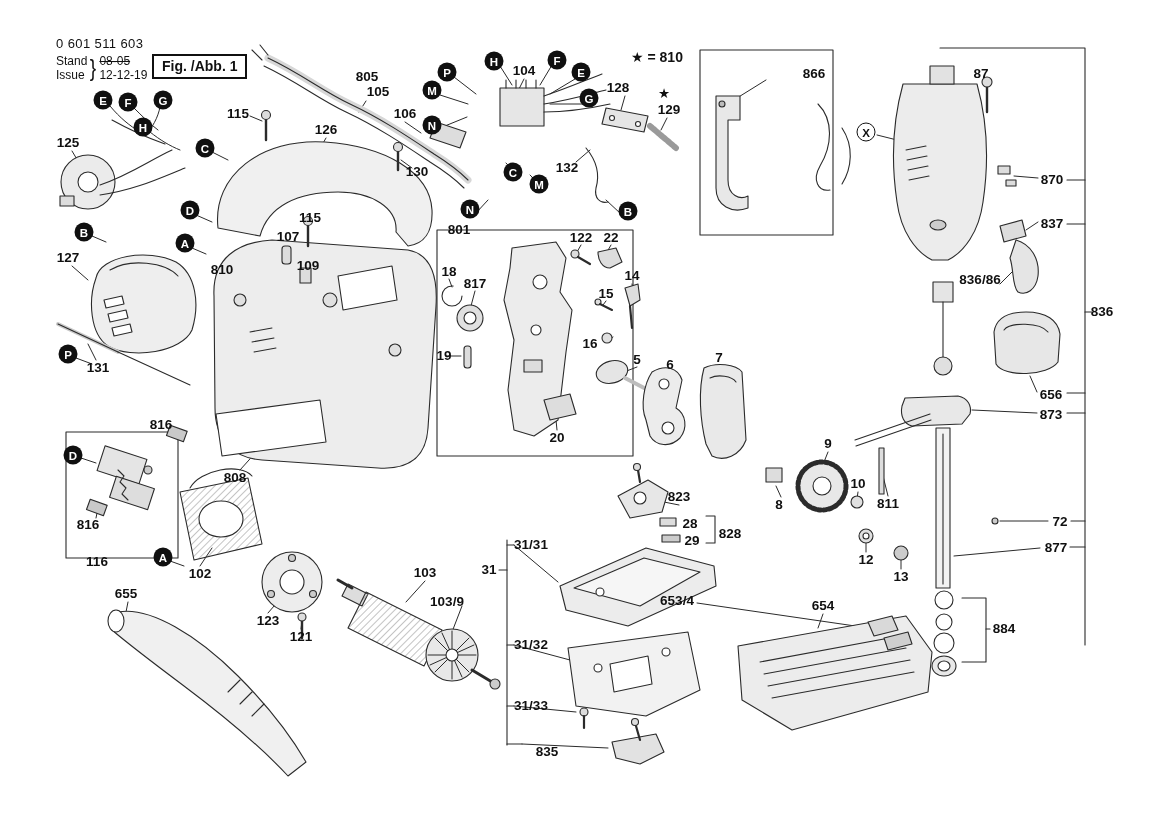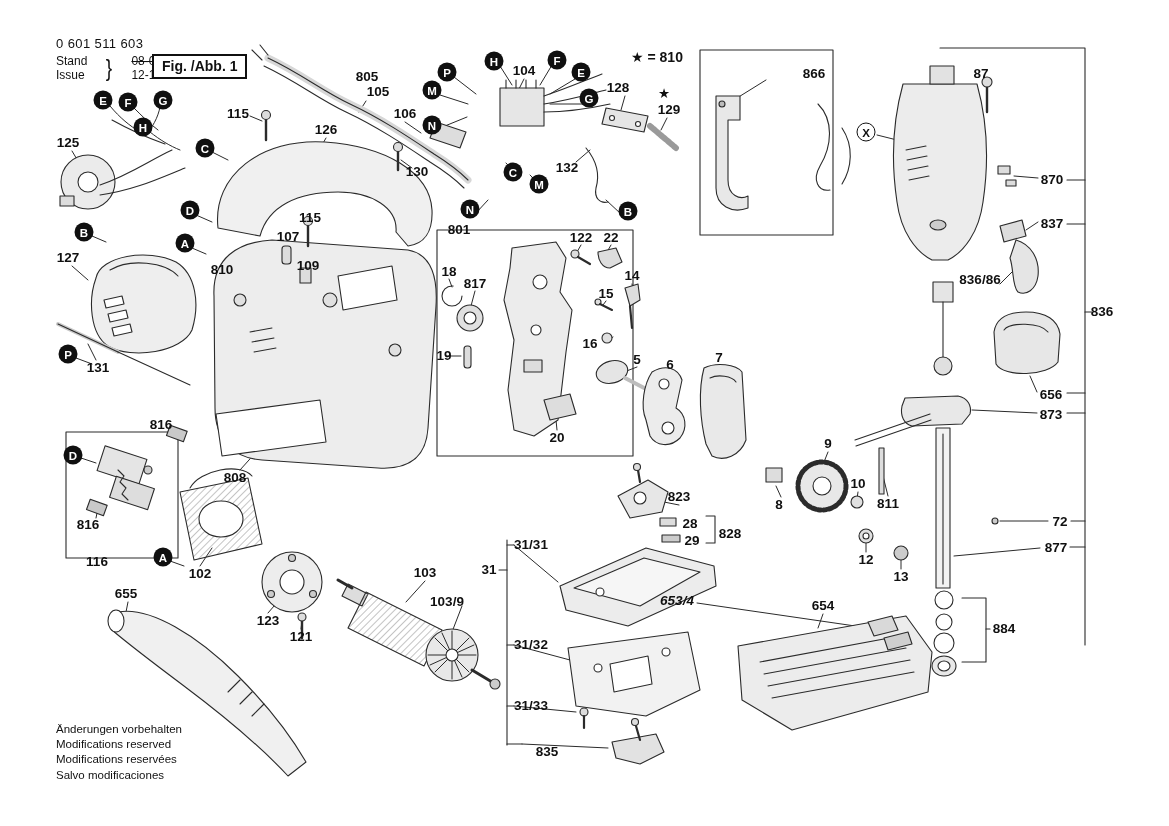--- a/index.html
+++ b/index.html
@@ -39,21 +39,21 @@
   .callout.outline {
     background:#fff;
     color:#101010;
     border:1.6px solid #101010;
   }
 
   .header {
     position:absolute; left:56px; top:36px; z-index:5;
   }
   #doc-number { font-size:13px; letter-spacing:0.4px; margin-bottom:3px; }
-  .issue-block { display:flex; align-items:center; font-size:12px;gap:16px; }
+  .issue-block { display:flex; align-items:center; font-size:12px; }
   .issue-col { display:flex; flex-direction:column; line-height:1.2; }
   .brace { font-size:24px; font-weight:normal; margin:0 2px; transform:scaleX(0.8); }
   .date-col { display:flex; flex-direction:column; line-height:1.2; }
   .struck { text-decoration:line-through; }
 
   .fig-box {
     position:absolute; left:152px; top:54px;
     border:2px solid #101010;
     padding:2px 8px 3px 8px;
     font-weight:bold; font-size:14px;
@@ -452,21 +452,21 @@
       <span class="part-label" style="left: 679px; top: 497px;">823</span>
       <span class="part-label" style="left: 690px; top: 524px;">28</span>
       <span class="part-label" style="left: 692px; top: 541px;">29</span>
       <span class="part-label" style="left: 730px; top: 534px;">828</span>
       <span class="part-label" style="left: 531px; top: 545px;">31/31</span>
       <span class="part-label" style="left: 489px; top: 570px;">31</span>
       <span class="part-label" style="left: 531px; top: 645px;">31/32</span>
       <span class="part-label" style="left: 531px; top: 706px;">31/33</span>
       <span class="part-label" style="left: 547px; top: 744px; margin-top: 8px;">835</span>
       <span class="part-label" style="left: 823px; top: 606px;">654</span>
-      <span class="part-label" style="left: 677px; top: 601px; font-style: italic;">653/4</span>
+      <span class="part-label" style="left: 677px; top: 601px;">653/4</span>
       <span class="part-label" style="left: 770px; top: 74px; margin-left: 44px;">866</span>
       <span class="part-label" style="left: 981px; top: 74px;">87</span>
       <span class="part-label" style="left: 590px; top: 88px; margin-left: 28px;">128</span>
       <span class="part-label" style="left: 664px; top: 94px;">★</span>
       <span class="part-label" style="left: 669px; top: 110px;">129</span>
       <span class="part-label" style="left: 1052px; top: 180px;">870</span>
       <span class="part-label" style="left: 1052px; top: 224px;">837</span>
       <span class="part-label" style="left: 980px; top: 280px;">836/86</span>
       <span class="part-label" style="left: 1102px; top: 312px;">836</span>
       <span class="part-label" style="left: 1051px; top: 395px;">656</span>
@@ -498,19 +498,13 @@
       <span class="callout" style="left: 557px; top: 60px;">F</span>
       <span class="callout" style="left: 581px; top: 72px;">E</span>
       <span class="callout" style="left: 589px; top: 98px;">G</span>
       <span class="callout" style="left: 513px; top: 172px;">C</span>
       <span class="callout" style="left: 539px; top: 184px;">M</span>
       <span class="callout" style="left: 470px; top: 209px;">N</span>
       <span class="callout" style="left: 628px; top: 211px;">B</span>
       <span class="callout outline" style="left: 866px; top: 132px;">X</span>
     </div>
 
-  <div class="footer" id="footer-lines">
-      <div>Änderungen vorbehalten</div>
-      <div>Modifications reserved</div>
-      <div>Modifications reservées</div>
-      <div>Salvo modificaciones</div>
-    </div>
 </div>
 
 </body></html>

